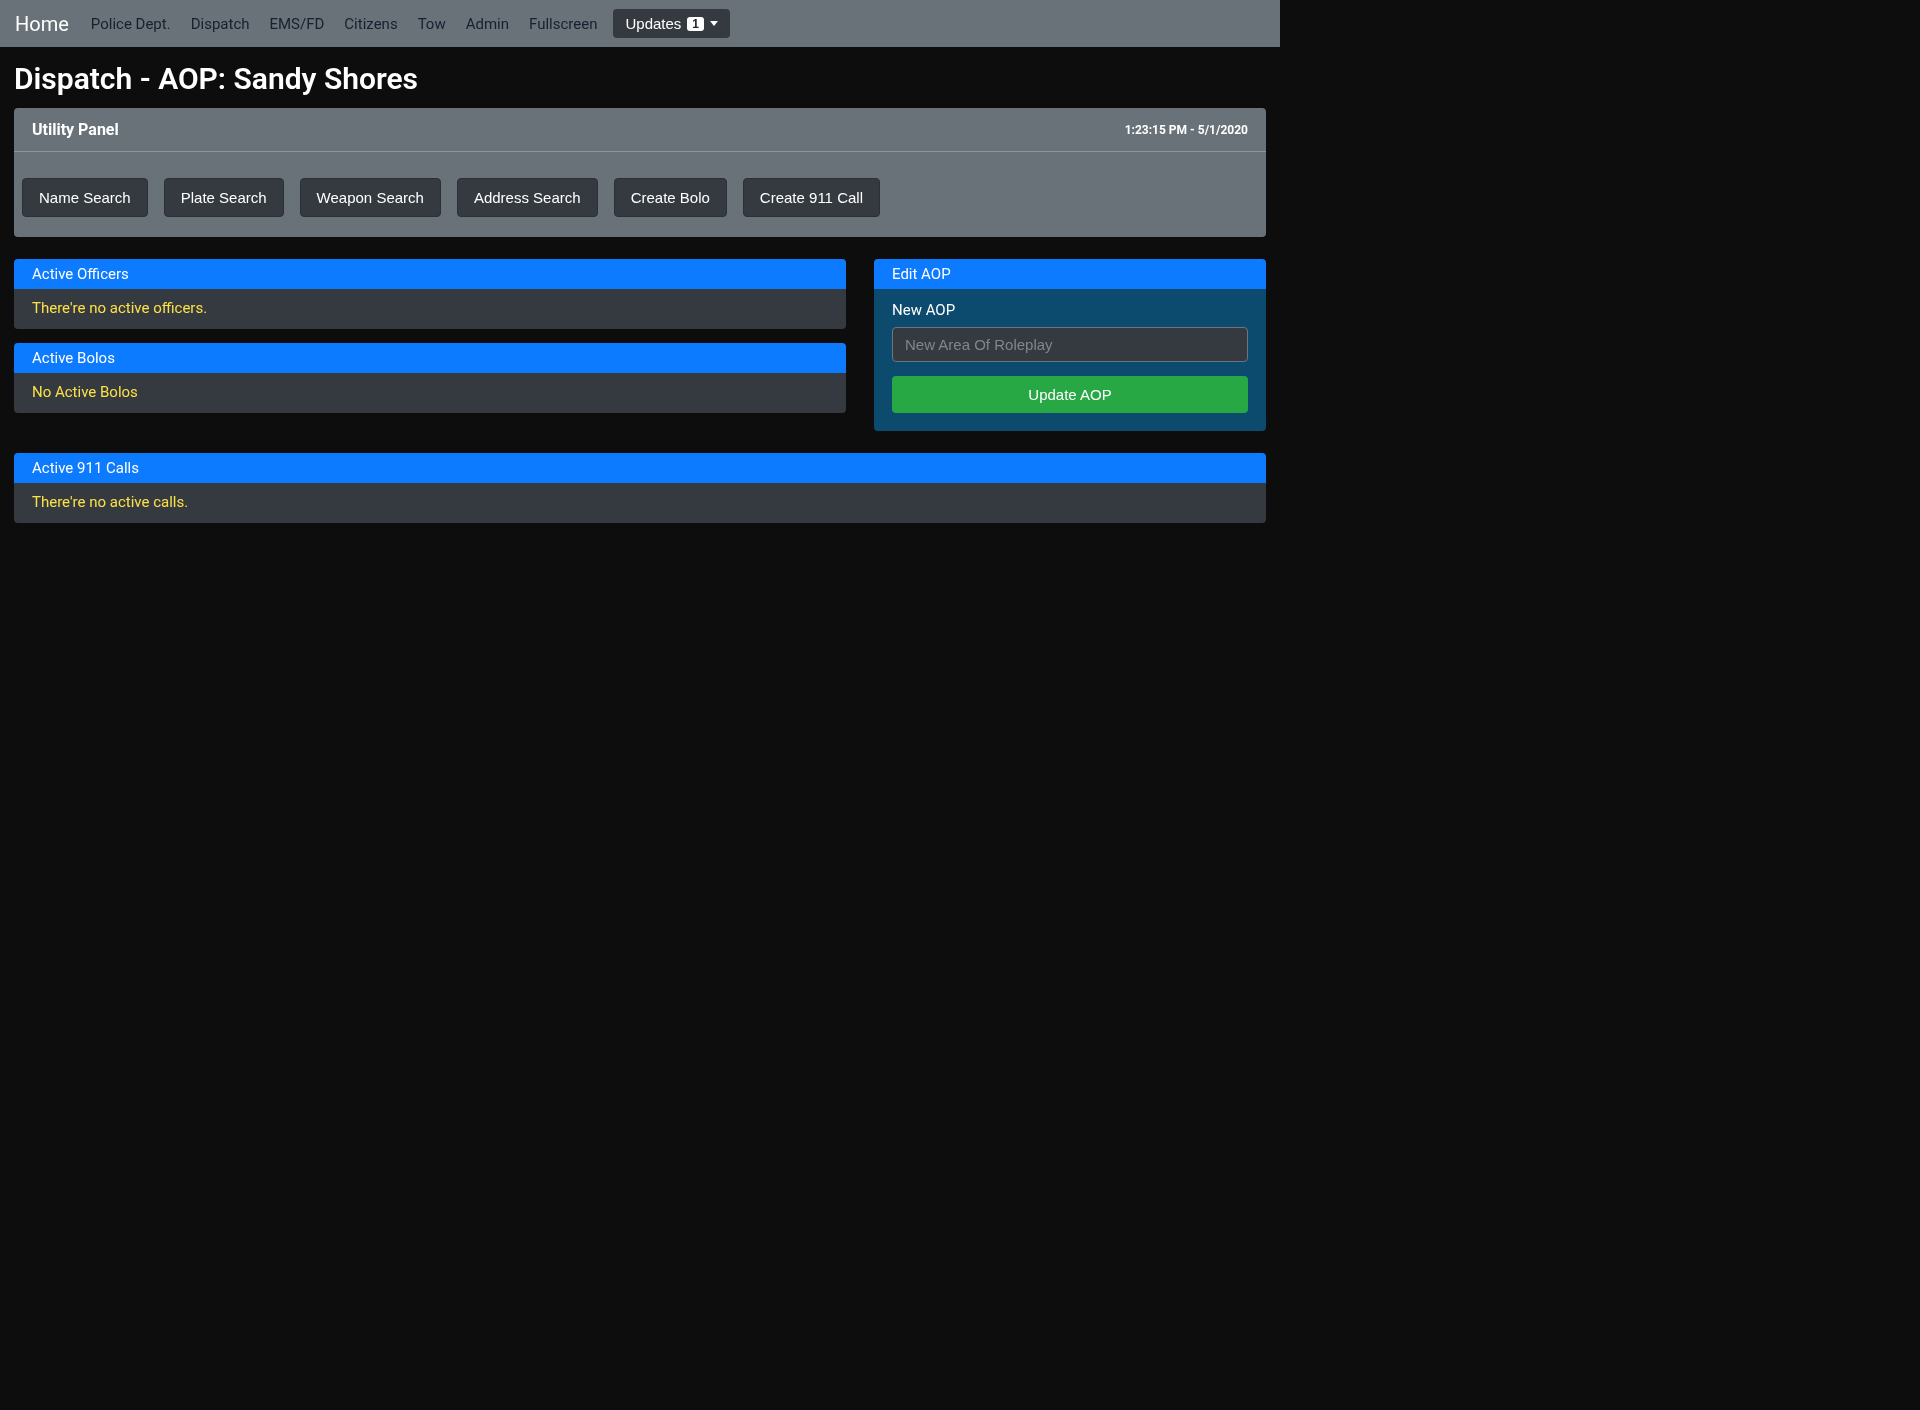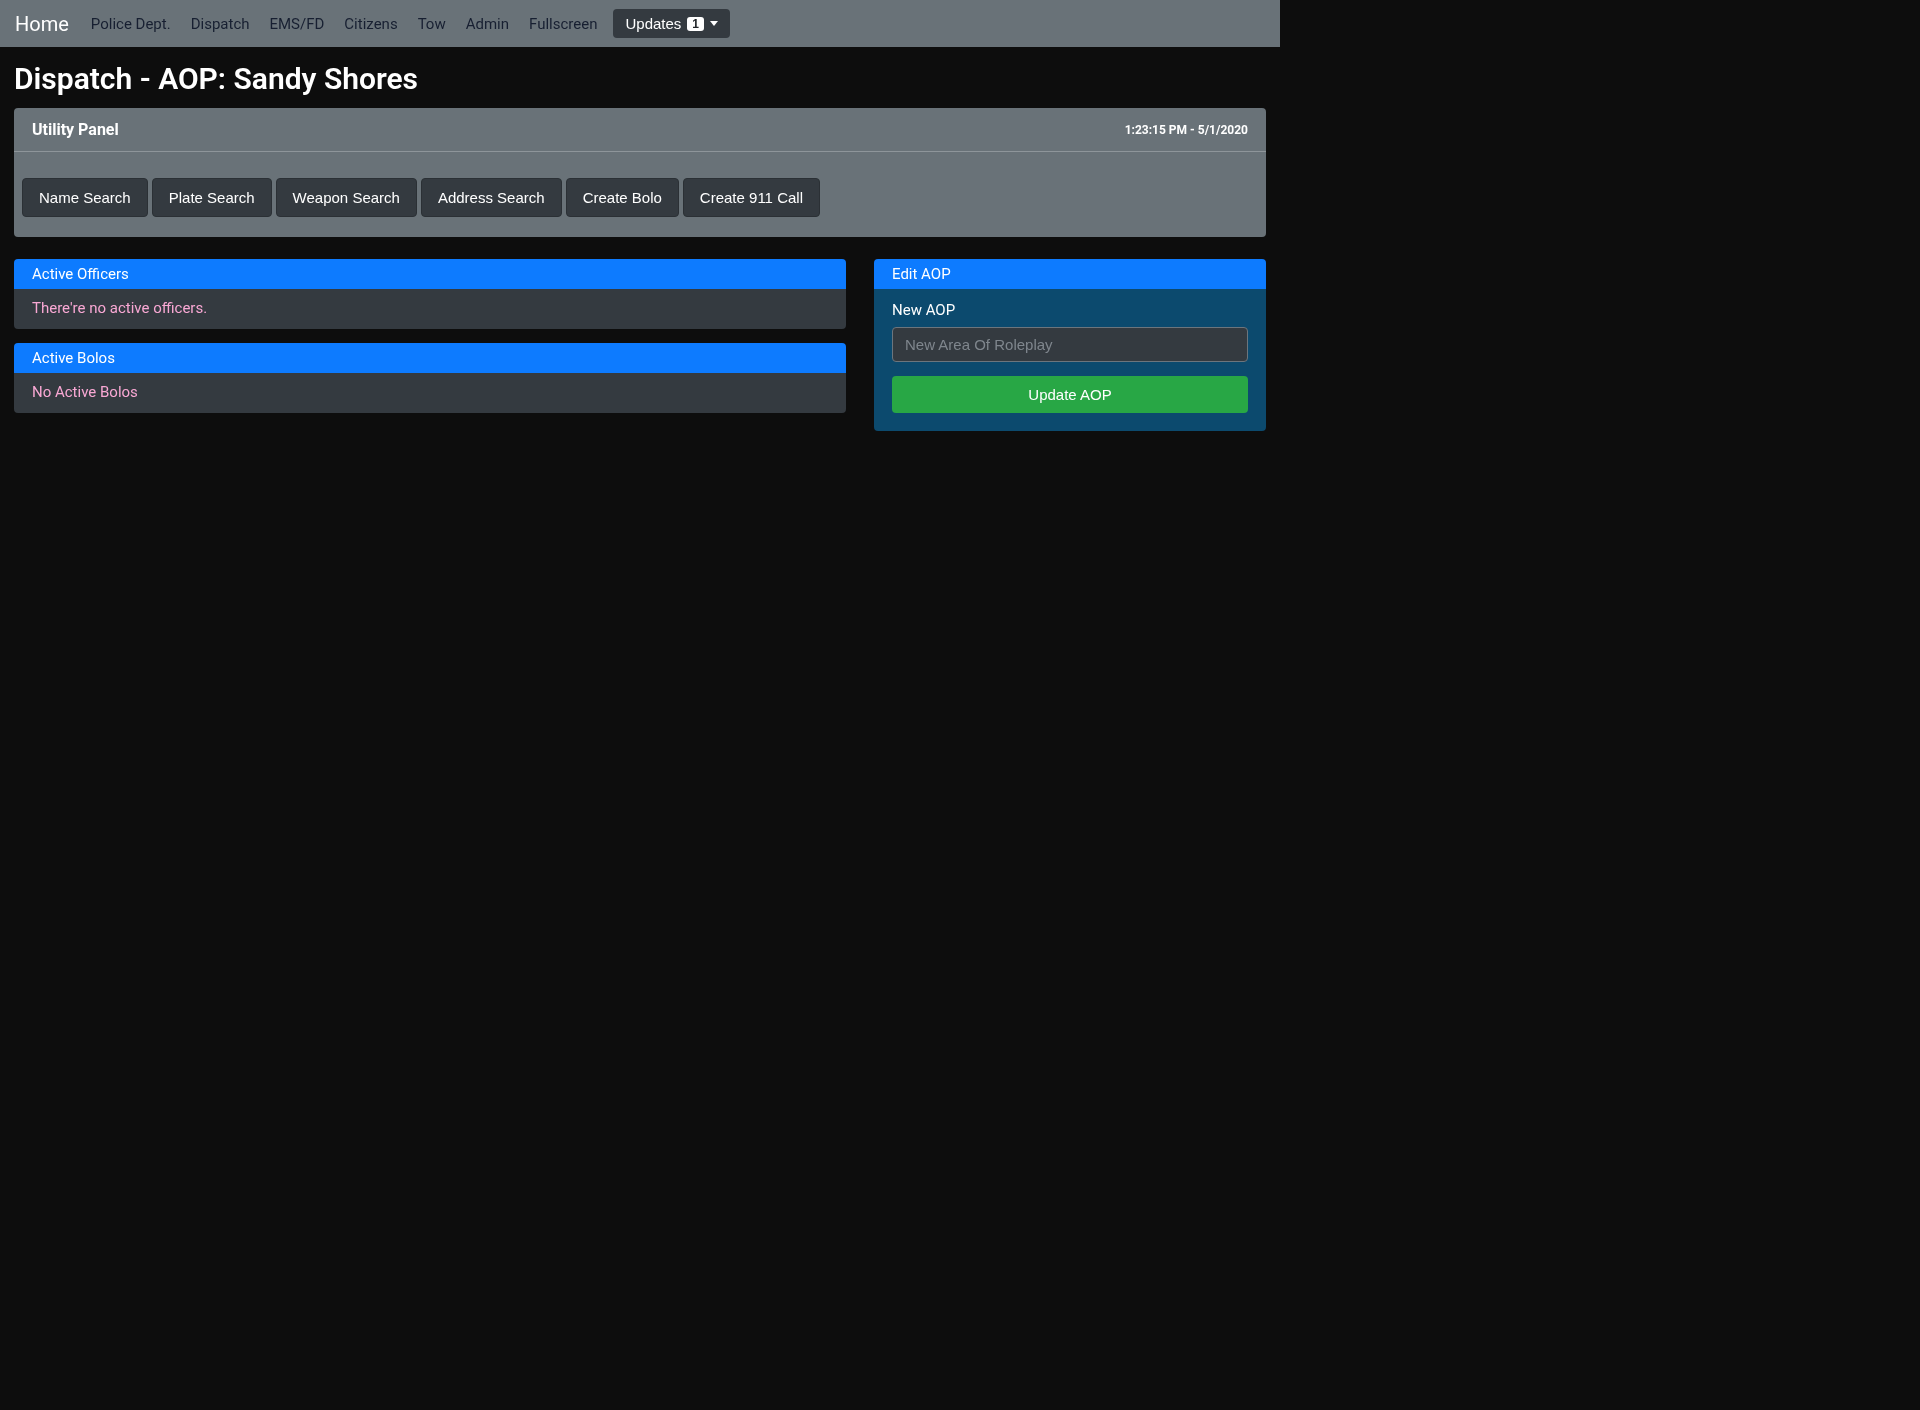--- a/index.html
+++ b/index.html
@@ -94,21 +94,21 @@
     font-weight: 700;
     font-size: 16px;
   }
   .utility-time {
     font-weight: 700;
     font-size: 12px;
   }
   .utility-body {
     padding: 26px 8px 20px 8px;
     display: flex;
-    gap: 4px;
+    gap: 16px;
   }
   .util-btn {
     background: #343a40;
     color: #fff;
     border: 1px solid #2b3035;
     border-radius: 4px;
     padding: 10px 16px;
     font-size: 15px;
     cursor: pointer;
   }
@@ -132,21 +132,21 @@
     overflow: hidden;
   }
   .card-header {
     background: #0d7bff;
     color: #fff;
     font-size: 15px;
     padding: 6px 18px;
   }
   .card-body {
     background: #343a40;
-    color: #f9a8d4;
+    color: #fde047;
     font-size: 15px;
     padding: 10px 18px 12px 18px;
   }
   .full-row {
     margin-top: 22px;
   }
   
   .aop-body {
     background: #0c4a6e;
     padding: 12px 18px 18px 18px;
@@ -233,13 +233,17 @@
         <div class="card-header">Edit AOP</div>
         <div class="aop-body">
           <label class="aop-label">New AOP</label>
           <input class="aop-input" type="text" placeholder="New Area Of Roleplay" style="">
           <button class="update-btn">Update AOP</button>
         </div>
       </div>
     </div>
   </div>
 
+  <div class="card full-row">
+    <div class="card-header">Active 911 Calls</div>
+    <div class="card-body">There're no active calls.</div>
+  </div>
 </div>
 
 </body></html>

